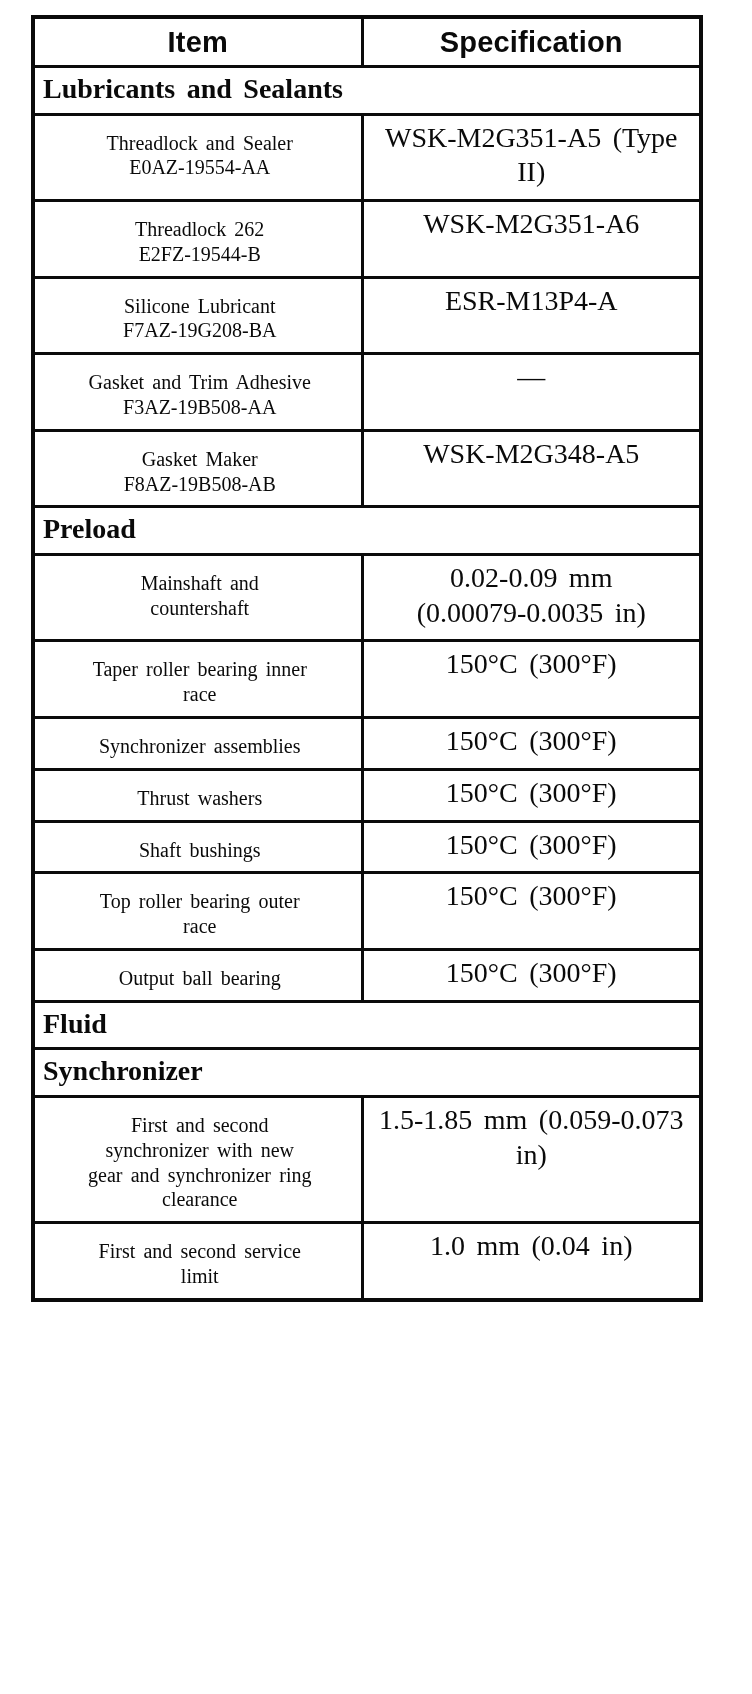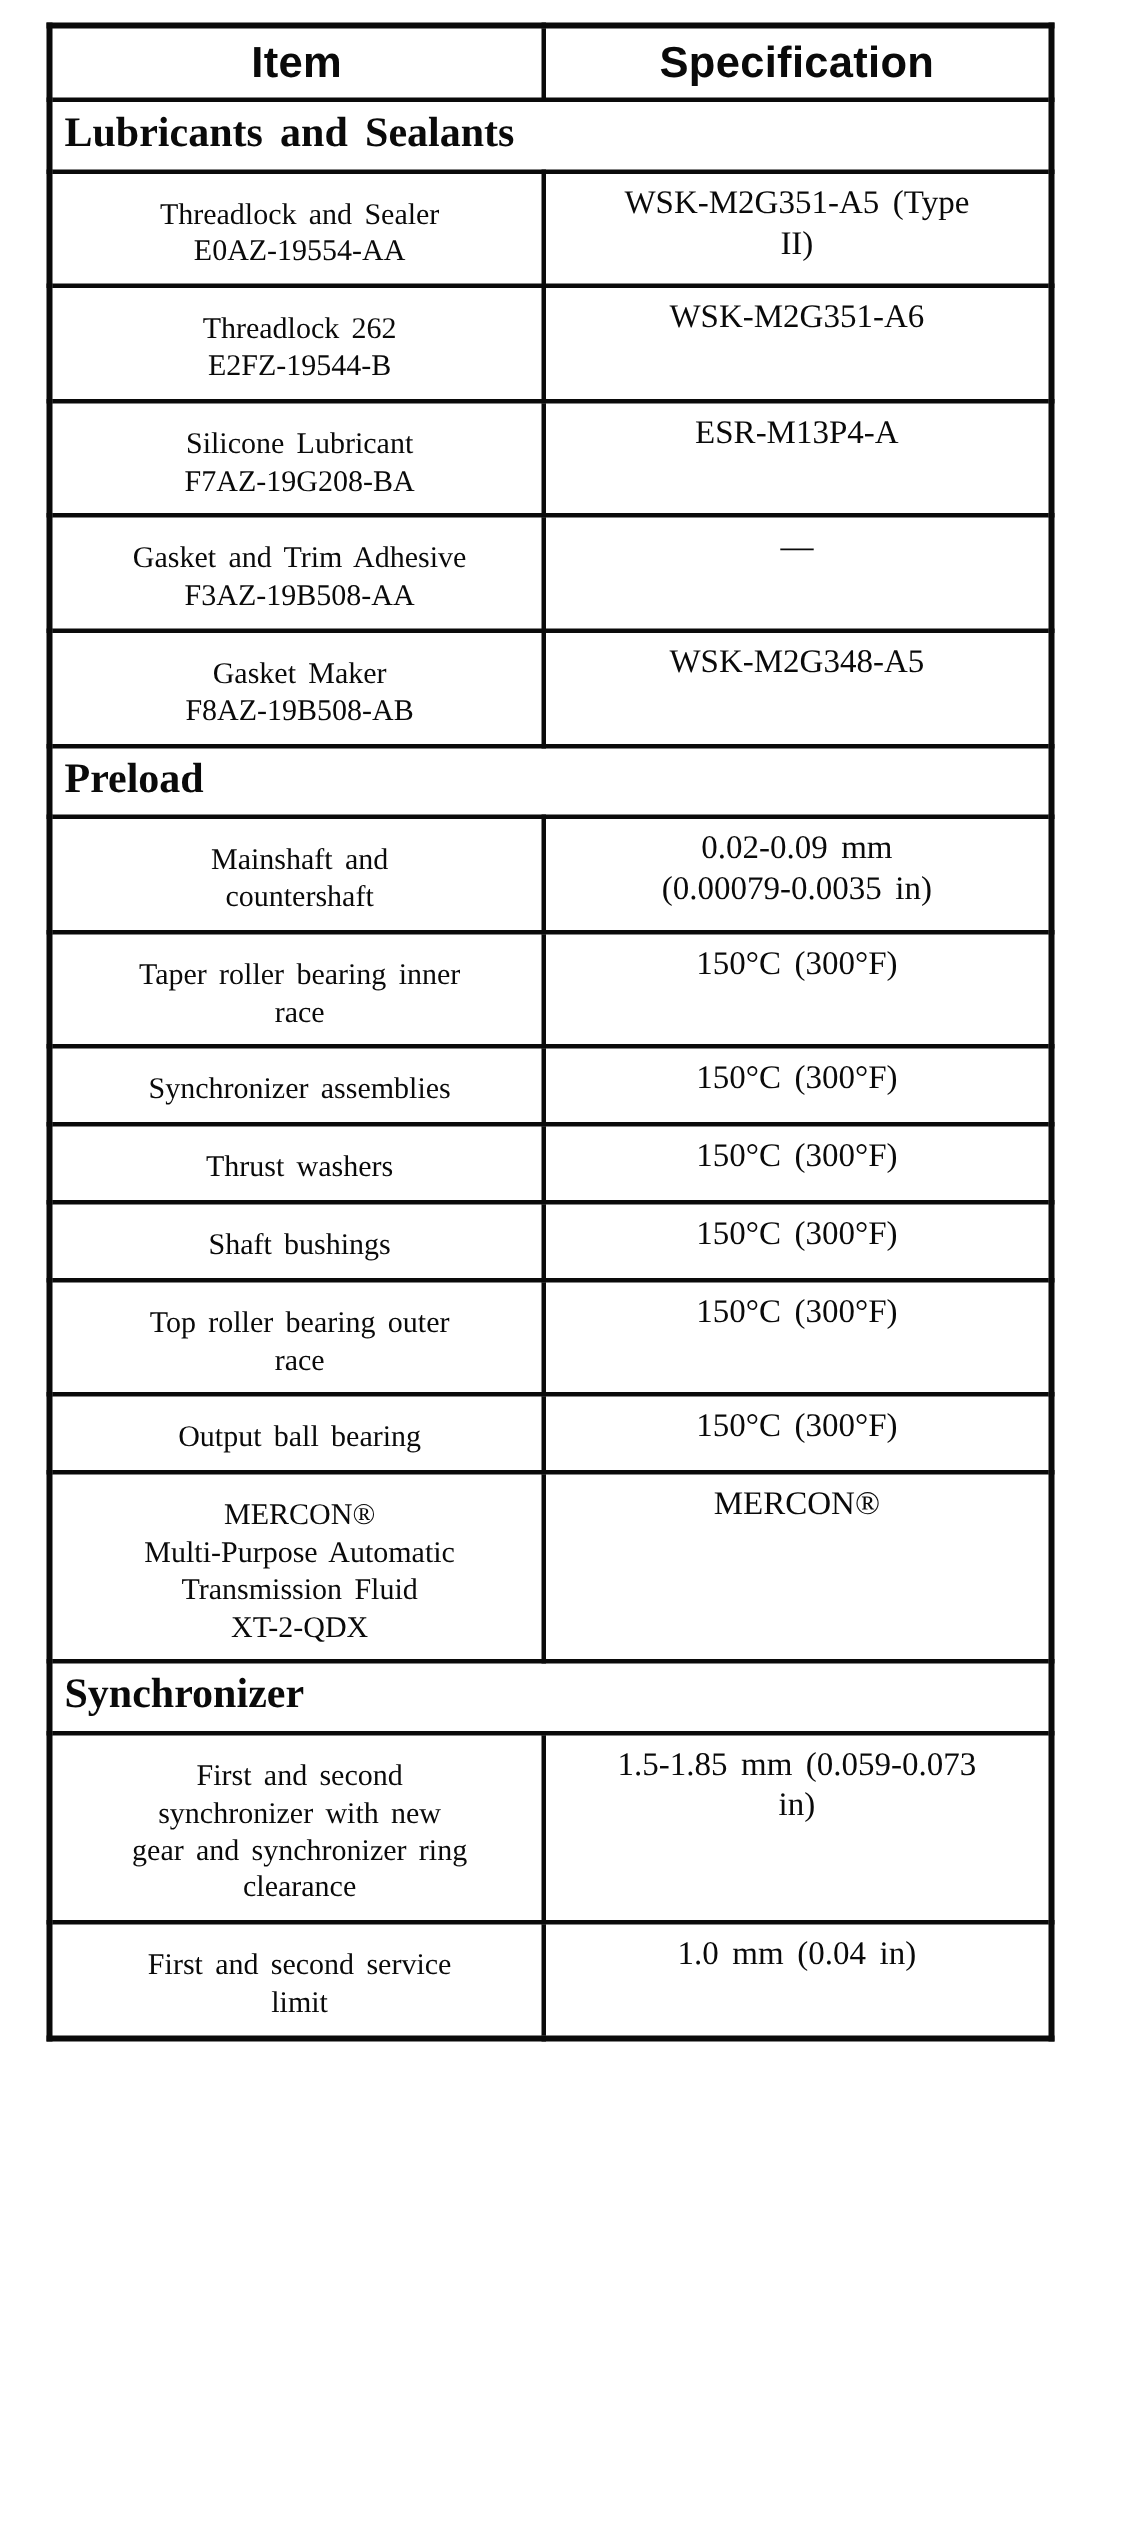--- a/index.html
+++ b/index.html
@@ -48,21 +48,21 @@
   td.item {
     font-size: 20px;
     line-height: 1.24;
     padding: 15px 4px 9px 8px;
     vertical-align: top;
     text-align: center;
     white-space: pre-line;
     word-spacing: 0.16em;
   }
   td.spec {
-    font-size: 22px;
+    font-size: 28px;
     line-height: 1.24;
     padding: 5px 6px 9px 6px;
     vertical-align: top;
     text-align: center;
     white-space: pre-line;
     word-spacing: 0.16em;
   }
 </style>
 </head>
 <body>
@@ -138,25 +138,21 @@
         <tr>
           <td class="item">Top roller bearing outer
 race</td>
           <td class="spec">150°C (300°F)</td>
         </tr>
         <tr>
           <td class="item">Output ball bearing</td>
           <td class="spec">150°C (300°F)</td>
         </tr>
         <tr>
-          <td class="item">MERCON®
-Multi-Purpose Automatic
-Transmission Fluid
-XT-2-QDX</td>
-          <td class="spec">MERCON®</td>
+          <td colspan="2" class="section">Fluid</td>
         </tr>
         <tr>
           <td colspan="2" class="section">Synchronizer</td>
         </tr>
         <tr>
           <td class="item">First and second
 synchronizer with new
 gear and synchronizer ring
 clearance</td>
           <td class="spec">1.5-1.85 mm (0.059-0.073

